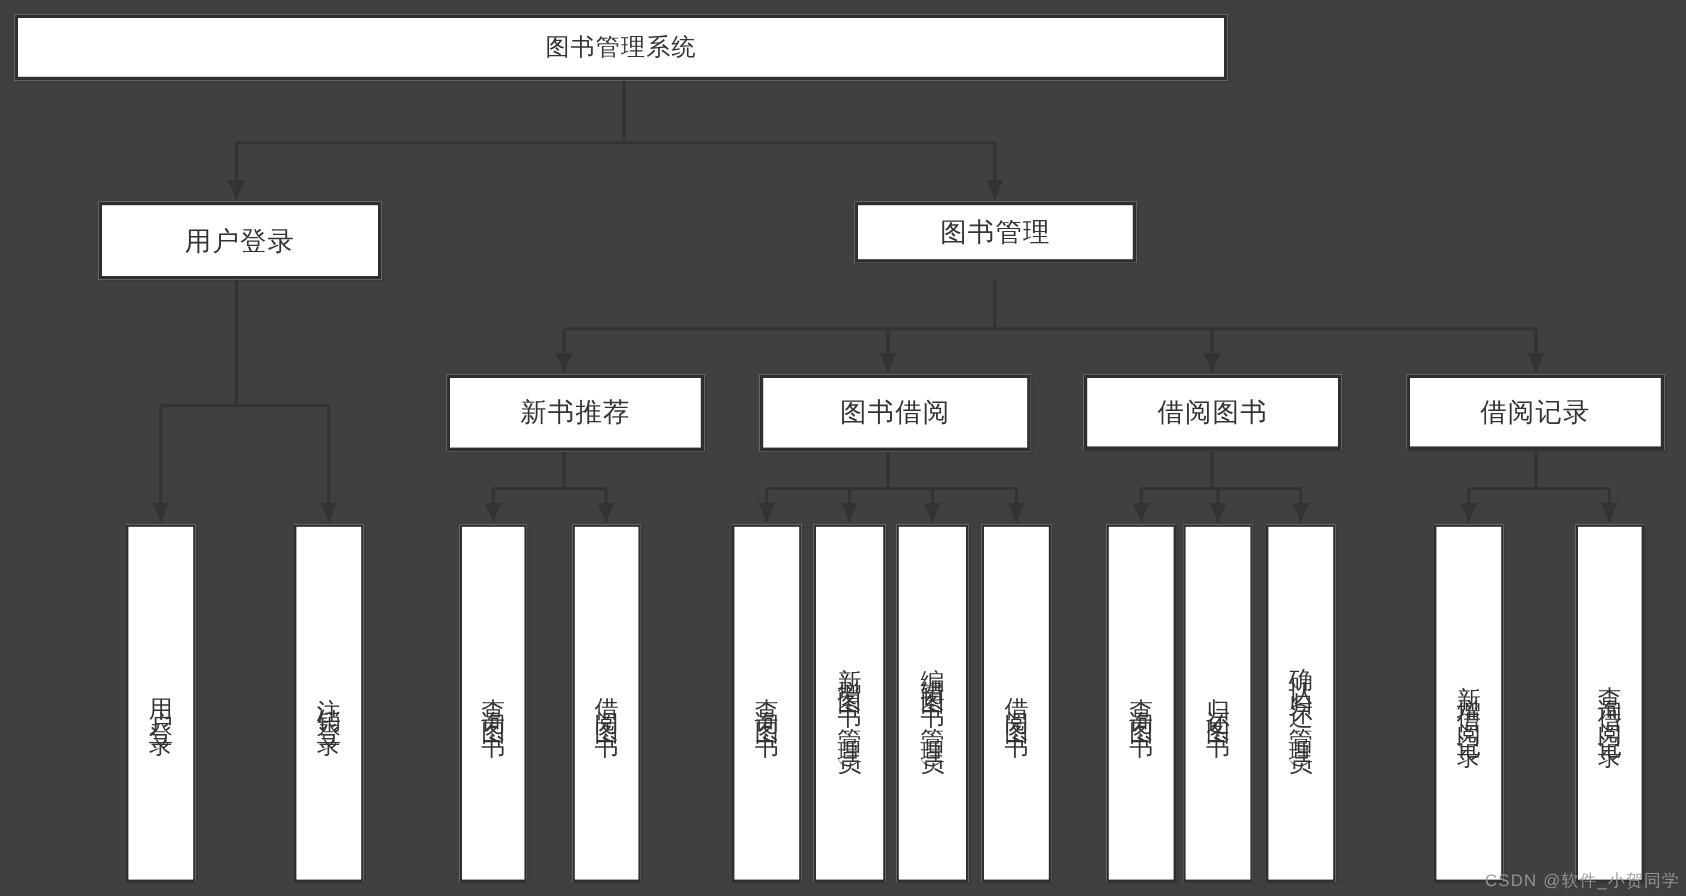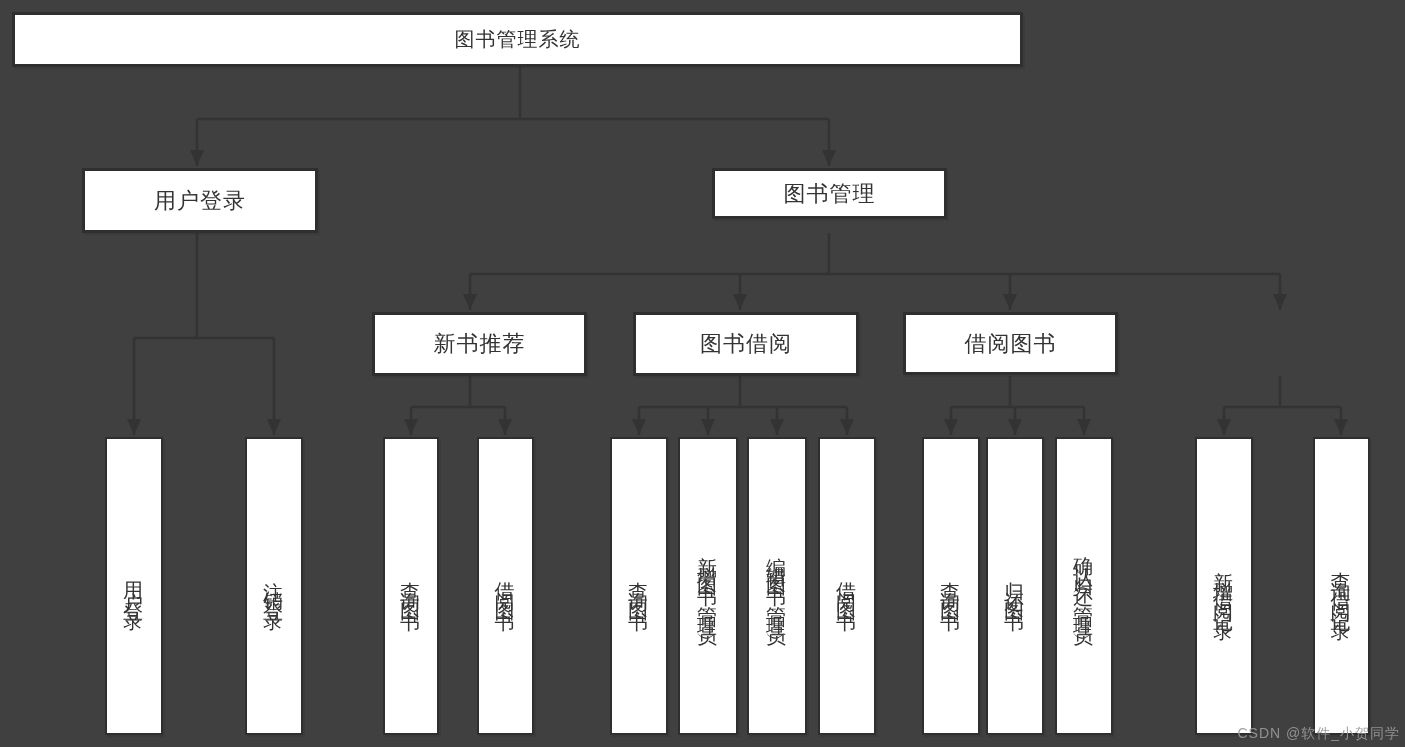--- a/index.html
+++ b/index.html
@@ -145,20 +145,21 @@
   </svg>
 
   <div class="node" id="n-root">图书管理系统</div>
 
   <div class="node" id="n-l2-0">用户登录</div>
   <div class="node" id="n-l2-1">图书管理</div>
 
   <div class="node" id="n-l3-0">新书推荐</div>
   <div class="node" id="n-l3-1">图书借阅</div>
   <div class="node" id="n-l3-2">借阅图书</div>
+  <div class="node" id="n-l3-3">借阅记录</div>
 
   <div class="leaf" id="n-leaf-0">
     <span class="vtext">用户登录</span>
   </div>
   <div class="leaf" id="n-leaf-1">
     <span class="vtext">注销登录</span>
   </div>
   <div class="leaf" id="n-leaf-2">
     <span class="vtext">查询图书</span>
   </div>

